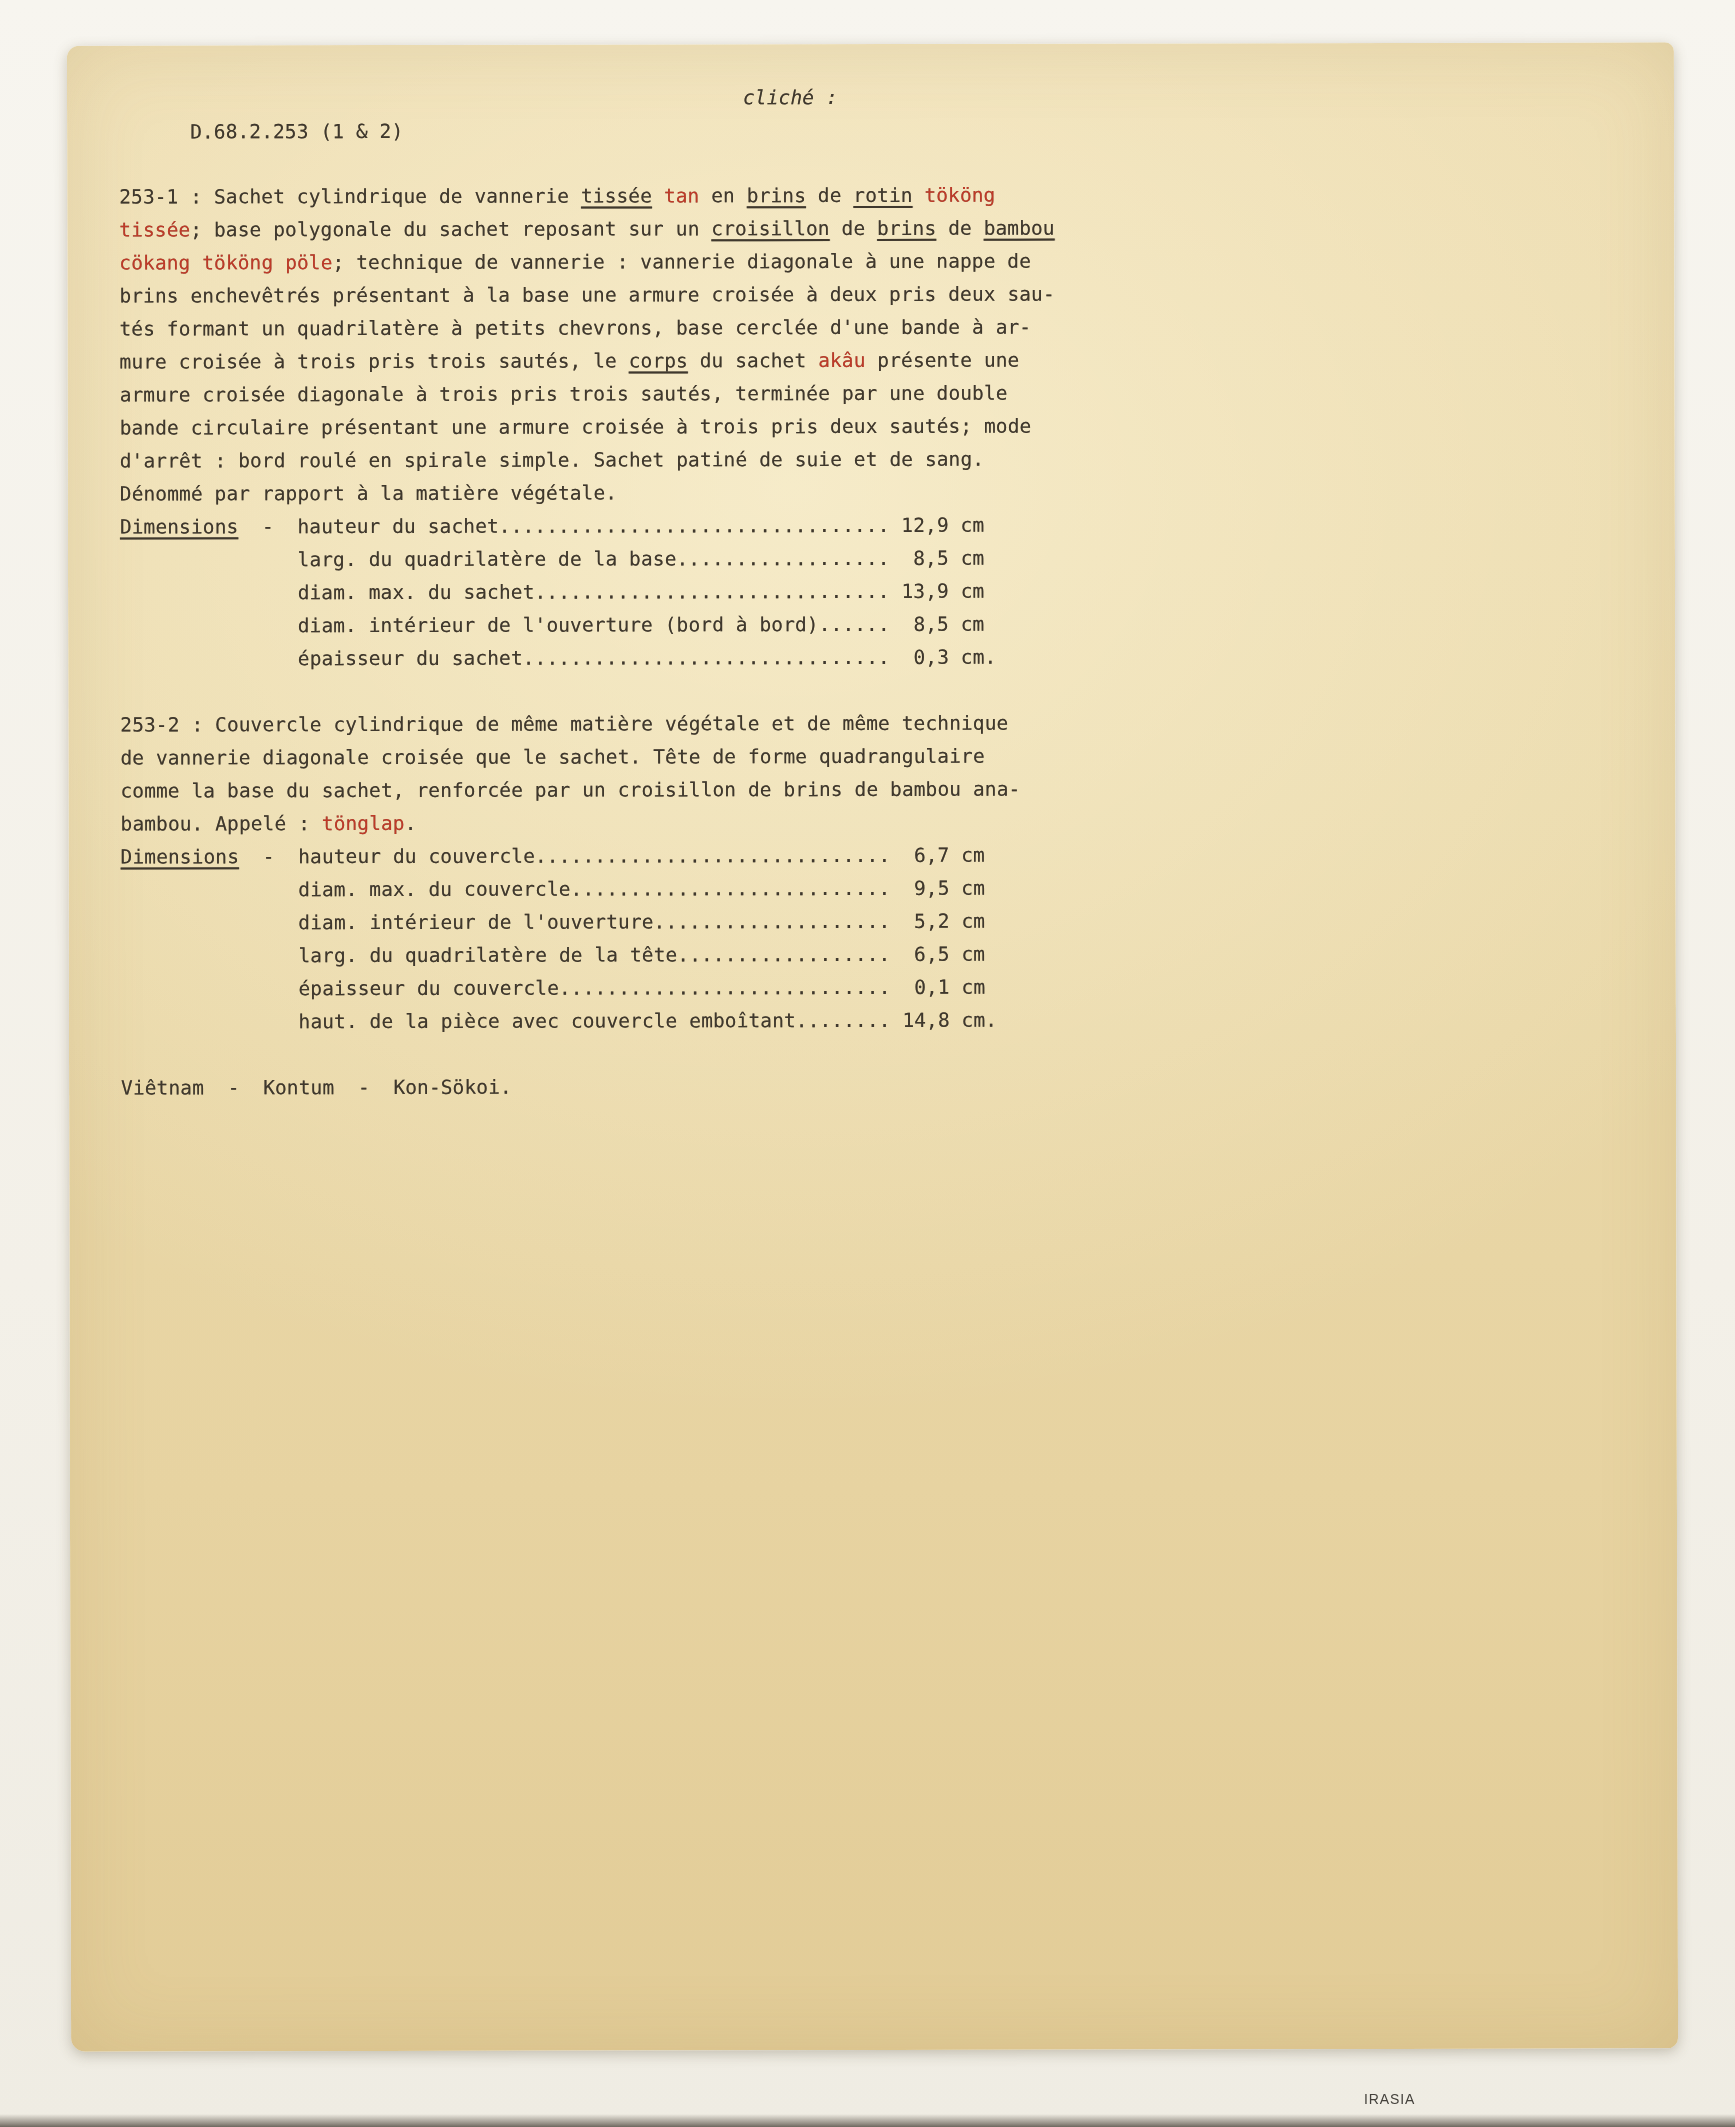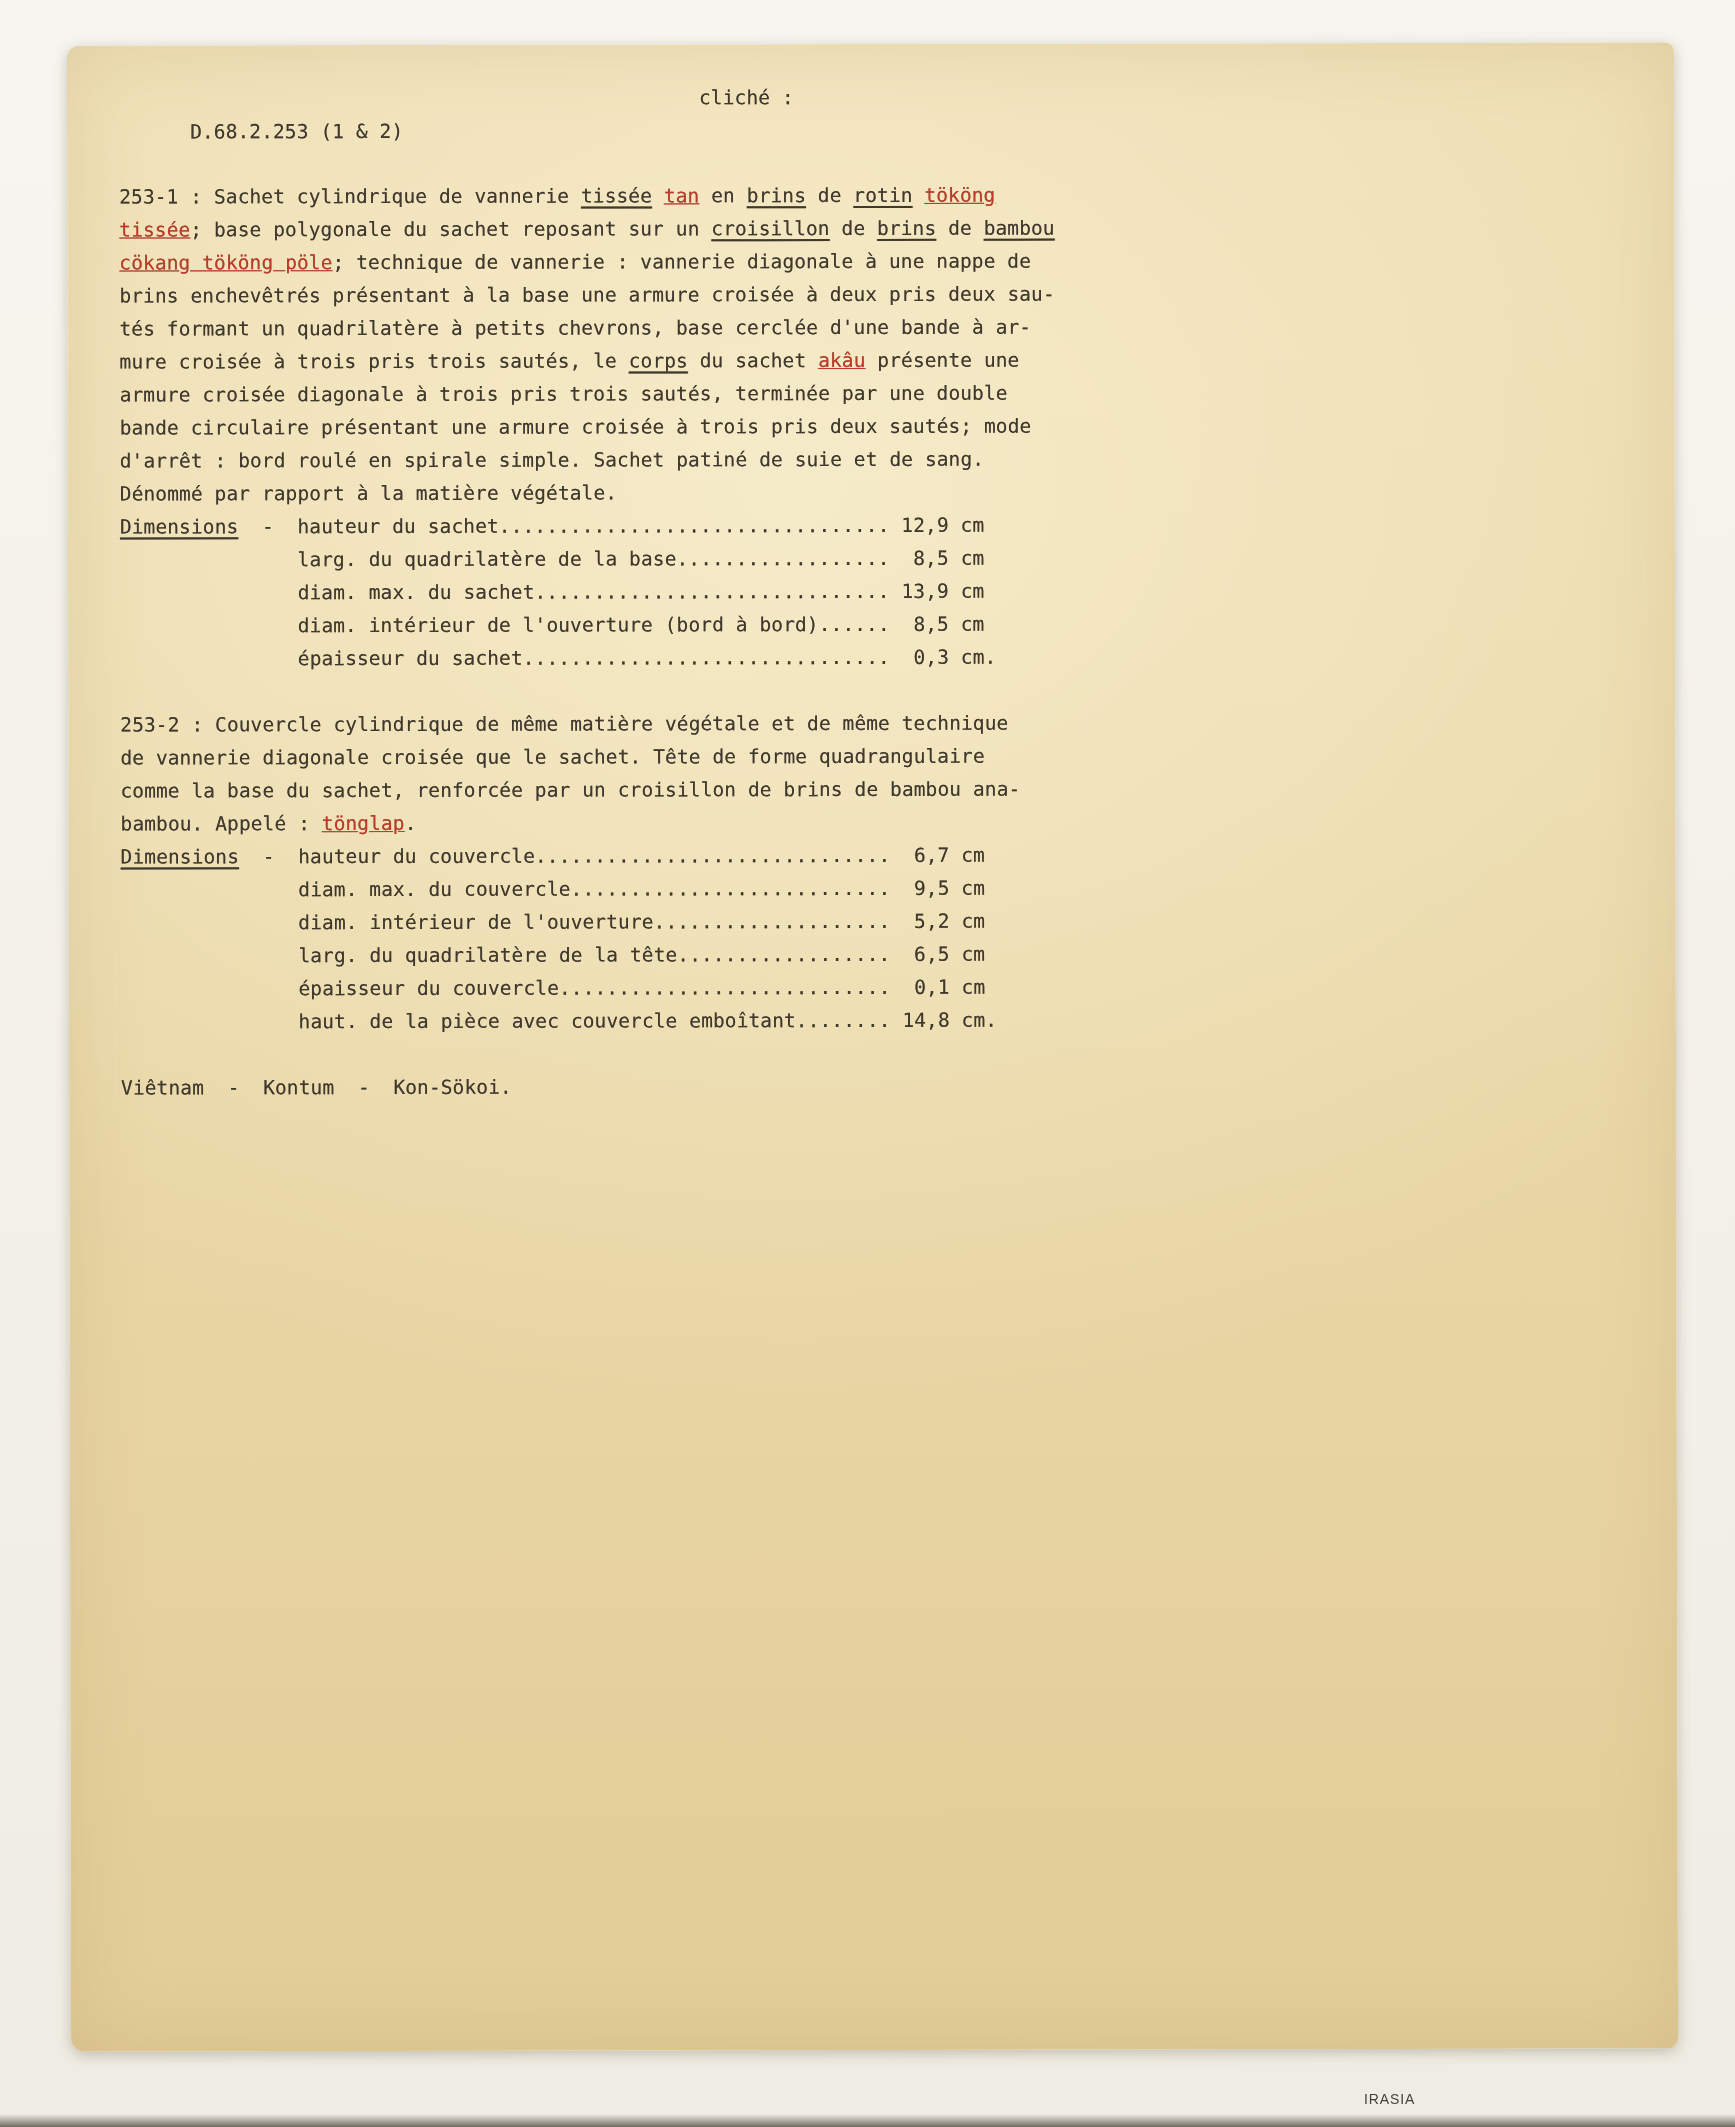--- a/index.html
+++ b/index.html
@@ -22,25 +22,25 @@
     transform: rotate(-0.12deg);
   }
   .header, .text {
     position: absolute; left: 52px;
     font-size: 19.5px; line-height: 33px;
     color: #3f382d;
     letter-spacing: 0.1px;
     text-shadow: 0 0 0.5px rgba(60,50,40,0.55);
   }
   .header { top: 37px; width: 1507px; height: 33px; white-space: pre; }
-  .hright { position: absolute; left: 580px; top: 0; }
+  .hright { position: absolute; left: 624px; top: 0; font-style: italic; }
   .text { top: 135px; width: 1543px; }
   .tline { white-space: pre; height: 33px; }
   .u { text-decoration: underline; text-underline-offset: 3.5px; text-decoration-thickness: 1.8px; }
-  .red { color: #bf3a28; text-decoration: underline; }
+  .red { color: #bf3a28; }
   .sec2 { margin-top: 33px; }
   .footer { margin-top: 33px; }
   .stamp {
     position: absolute; left: 1364px; top: 2091px;
     font-family: "Liberation Sans", sans-serif;
     font-size: 14px; color: #44413c; letter-spacing: 0.9px;
   }
   .scan-edge {
     position: absolute; left: 0; bottom: 0; width: 100%; height: 14px;
     background: linear-gradient(to bottom, rgba(80,72,60,0) 0%, rgba(70,62,52,0.55) 70%, rgba(50,44,36,0.75) 100%);

